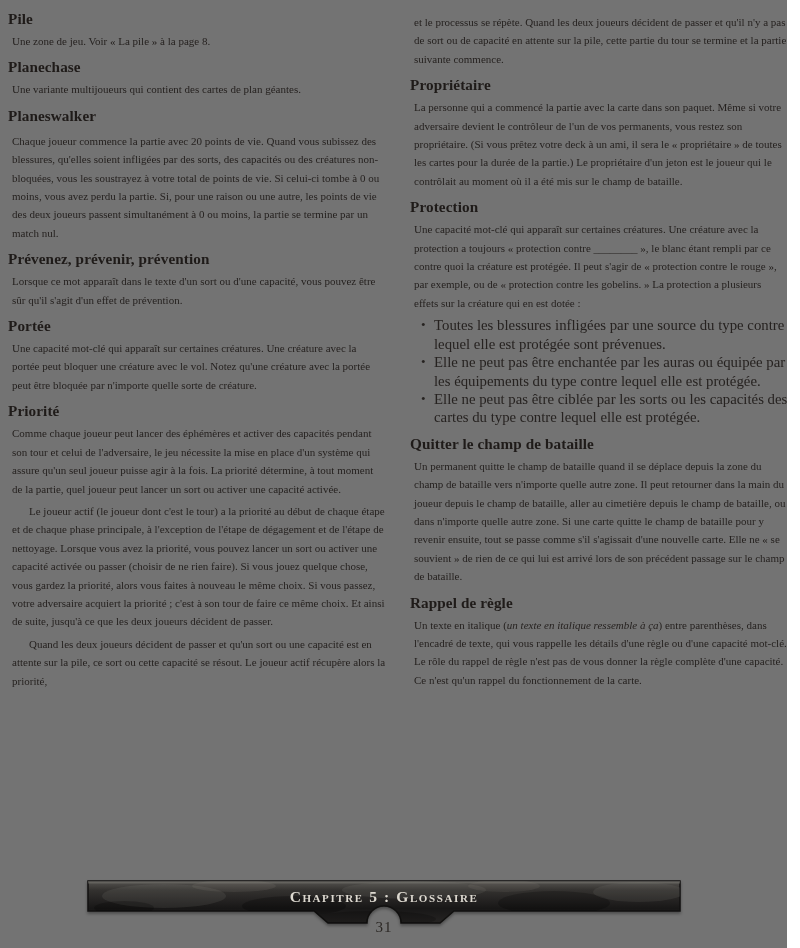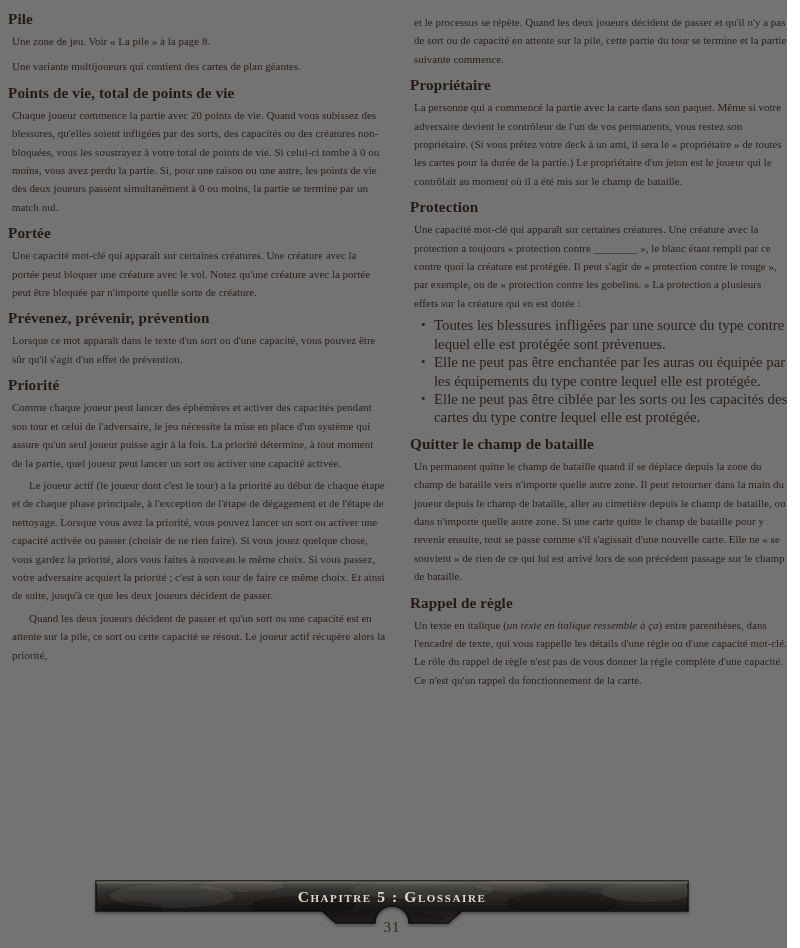--- a/index.html
+++ b/index.html
@@ -24,21 +24,21 @@
   ul.effects {
     margin: 1px 0 0 0; padding: 0 0 0 24px; list-style: none;
     font-size: 14.8px; line-height: 18.4px;
   }
   ul.effects li { position: relative; }
   ul.effects li::before {
     content: "\2022"; position: absolute; left: -13px; top: 0; font-size: 13px;
   }
   em { font-style: italic; }
 
-  .footer { position: absolute; left: 92px; top: 878px; width: 600px; height: 68px; }
+  .footer { position: absolute; left: 84px; top: 878px; width: 600px; height: 68px; }
   .banner-svg { position: absolute; left: 0; top: 0; filter: drop-shadow(0 2px 1.5px rgba(0,0,0,0.35)); }
   .chapter-label {
     position: absolute; left: 0; top: 10px; width: 100%; text-align: center;
     font-variant: small-caps; font-weight: 600; font-size: 15.5px;
     letter-spacing: 1.6px; color: #ddd9d0;
   }
   .page-number {
     position: absolute; left: 0; top: 41px; width: 100%; text-align: center;
     font-size: 15px; color: #2b2724; letter-spacing: 1px;
   }
@@ -49,39 +49,40 @@
 <div class="page">
   <div class="columns">
 
     <div class="col">
       <section class="entry">
         <h3>Pile</h3>
         <p>Une zone de jeu. Voir « La pile » à la page 8.</p>
       </section>
 
       <section class="entry">
+        <h3>Planechase</h3>
         <p>Une variante multijoueurs qui contient des cartes de plan géantes.</p>
       </section>
 
       <section class="entry">
+        <h3>Planeswalker</h3>
       </section>
 
       <section class="entry">
-        <h3>Points de vie, total de points de vie</h3>
         <p>Chaque joueur commence la partie avec 20 points de vie. Quand vous subissez des blessures, qu'elles soient infligées par des sorts, des capacités ou des créatures non-bloquées, vous les soustrayez à votre total de points de vie. Si celui-ci tombe à 0 ou moins, vous avez perdu la partie. Si, pour une raison ou une autre, les points de vie des deux joueurs passent simultanément à 0 ou moins, la partie se termine par un match nul.</p>
+      </section>
+
+      <section class="entry">
+        <h3>Prévenez, prévenir, prévention</h3>
+        <p>Lorsque ce mot apparaît dans le texte d'un sort ou d'une capacité, vous pouvez être sûr qu'il s'agit d'un effet de prévention.</p>
       </section>
 
       <section class="entry">
         <h3>Portée</h3>
         <p>Une capacité mot-clé qui apparaît sur certaines créatures. Une créature avec la portée peut bloquer une créature avec le vol. Notez qu'une créature avec la portée peut être bloquée par n'importe quelle sorte de créature.</p>
-      </section>
-
-      <section class="entry">
-        <h3>Prévenez, prévenir, prévention</h3>
-        <p>Lorsque ce mot apparaît dans le texte d'un sort ou d'une capacité, vous pouvez être sûr qu'il s'agit d'un effet de prévention.</p>
       </section>
 
       <section class="entry">
         <h3>Priorité</h3>
         <p>Comme chaque joueur peut lancer des éphémères et activer des capacités pendant son tour et celui de l'adversaire, le jeu nécessite la mise en place d'un système qui assure qu'un seul joueur puisse agir à la fois. La priorité détermine, à tout moment de la partie, quel joueur peut lancer un sort ou activer une capacité activée.</p>
         <p class="indent">Le joueur actif (le joueur dont c'est le tour) a la priorité au début de chaque étape et de chaque phase principale, à l'exception de l'étape de dégagement et de l'étape de nettoyage. Lorsque vous avez la priorité, vous pouvez lancer un sort ou activer une capacité activée ou passer (choisir de ne rien faire). Si vous jouez quelque chose, vous gardez la priorité, alors vous faites à nouveau le même choix. Si vous passez, votre adversaire acquiert la priorité ; c'est à son tour de faire ce même choix. Et ainsi de suite, jusqu'à ce que les deux joueurs décident de passer.</p>
         <p class="indent">Quand les deux joueurs décident de passer et qu'un sort ou une capacité est en attente sur la pile, ce sort ou cette capacité se résout. Le joueur actif récupère alors la priorité,</p>
       </section>
     </div>
 

